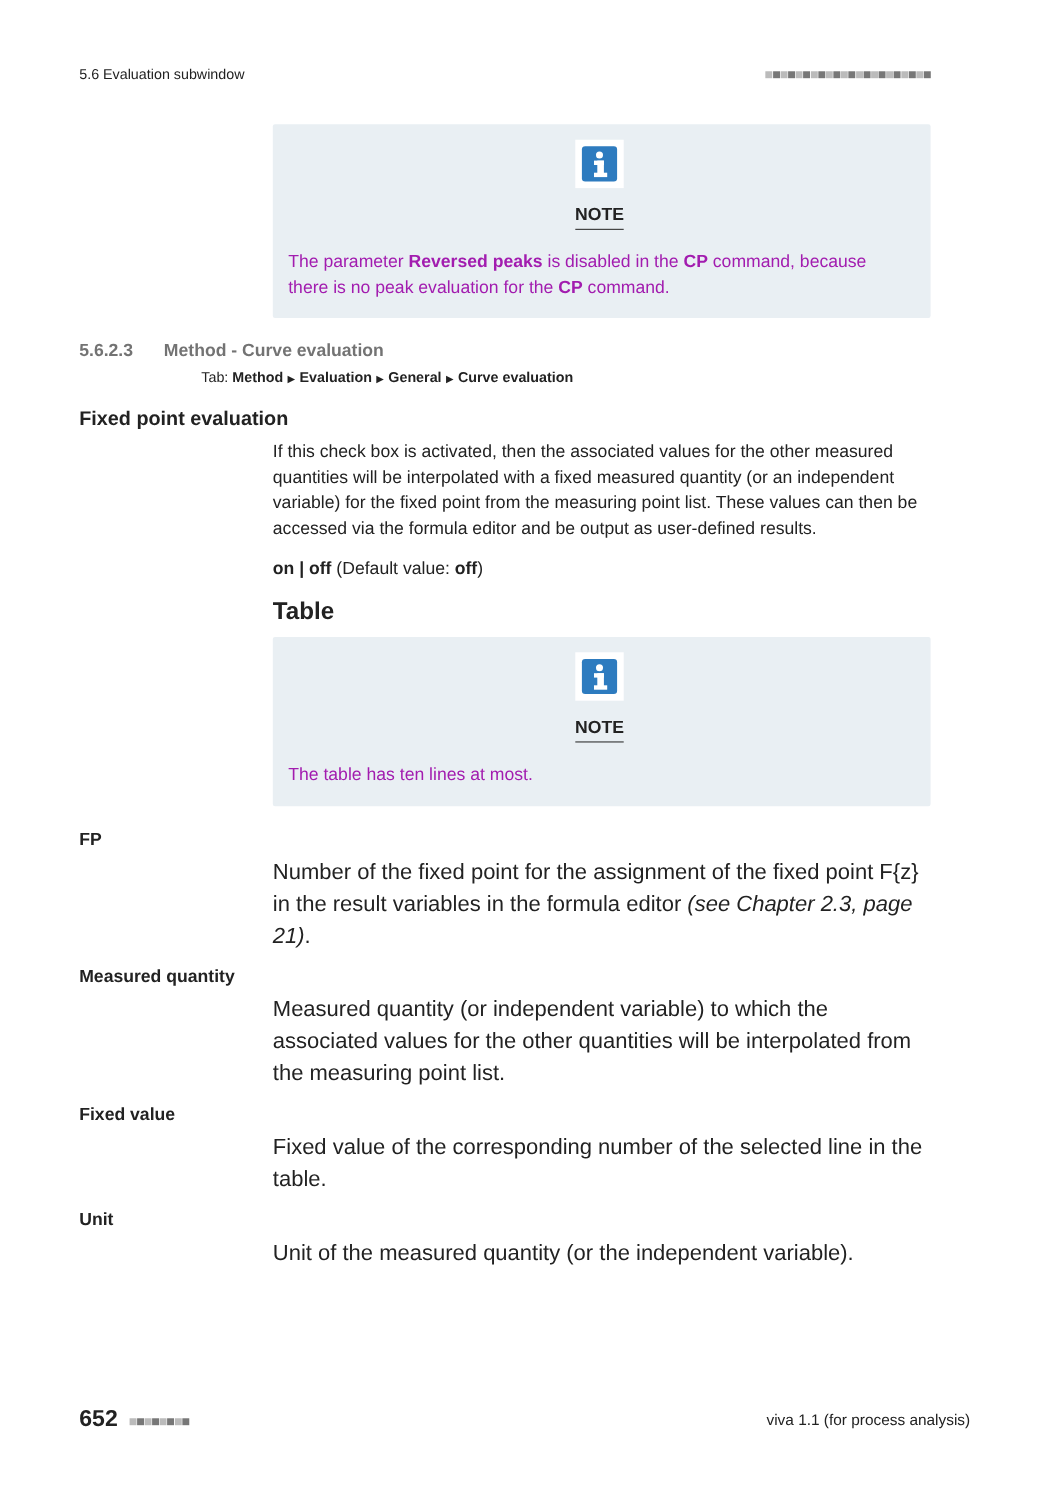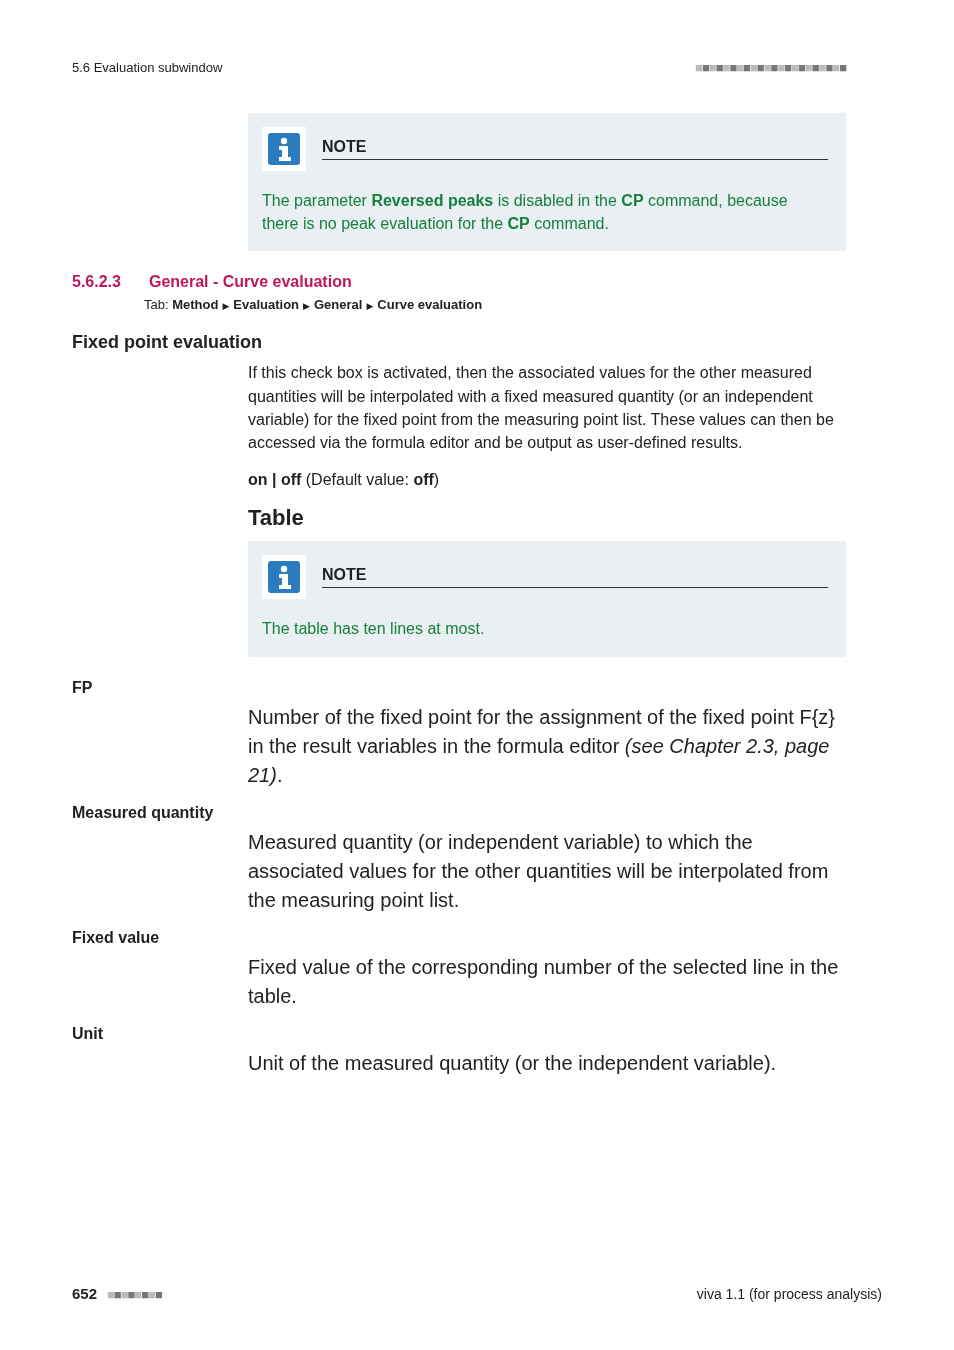--- a/index.html
+++ b/index.html
@@ -33,20 +33,21 @@
   .note-box {
     background: #e9eff3;
     border-radius: 2px;
     padding: 14px 18px 16px 14px;
     margin-bottom: 22px;
   }
   .note-head {
     display: flex;
     align-items: center;
     gap: 16px;
+    flex-direction: column;
   }
   .note-icon-wrap {
     background: #fff;
     width: 44px;
     height: 44px;
     display: flex;
     align-items: center;
     justify-content: center;
     flex-shrink: 0;
   }
@@ -57,36 +58,36 @@
     font-weight: 700;
     font-size: 16px;
     padding-bottom: 3px;
     border-bottom: 1px solid #333;
     display: block;
   }
   .note-body {
     margin-top: 18px;
     font-size: 16px;
     line-height: 1.45;
-    color: #15803d;
+    color: #a21caf;
   }
 
   .indent-block { margin-left: 176px; }
 
   .section-num-title {
     display: flex;
     gap: 28px;
     font-weight: 700;
-    color: #be185d;
+    color: #737373;
     font-size: 16px;
     margin-bottom: 6px;
   }
   .tab-path {
     font-size: 13px;
-    margin-left: 72px;
+    margin-left: 111px;
     margin-bottom: 20px;
   }
   .tab-path .crumb { font-weight: 700; }
   .tri { display: inline-block; margin: 0 4px; font-size: 9px; vertical-align: middle; }
 
   .term-heading {
     font-weight: 700;
     font-size: 18px;
     margin-top: 10px;
     margin-bottom: 8px;
@@ -124,21 +125,21 @@
     bottom: 48px;
     left: 72px;
     right: 72px;
     display: flex;
     justify-content: space-between;
     align-items: center;
     font-size: 14px;
   }
   .footer .pg {
     font-weight: 700;
-    font-size: 15px;
+    font-size: 21px;
   }
   .footer .dashes-short {
     letter-spacing: -1px;
     font-size: 13px;
     margin-left: 6px;
   }
   .footer .prod { font-size: 14px; }
 </style>
 </head>
 <body>
@@ -167,21 +168,21 @@
         </div>
       </div>
       <div class="note-body">
         <span>The parameter </span><span class="bold" style="font-weight:700">Reversed peaks</span><span> is disabled in the </span><span class="bold" style="font-weight:700">CP</span><span> command, because there is no peak evaluation for the </span><span class="bold" style="font-weight:700">CP</span><span> command.</span>
       </div>
     </div>
   </div>
 
   <div class="section-num-title">
     <span>5.6.2.3</span>
-    <span>General - Curve evaluation</span>
+    <span>Method - Curve evaluation</span>
   </div>
   <div class="tab-path">
     <span>Tab: </span><span class="crumb">Method</span><span class="tri">▶</span><span class="crumb">Evaluation</span><span class="tri">▶</span><span class="crumb">General</span><span class="tri">▶</span><span class="crumb">Curve evaluation</span>
   </div>
 
   <div class="term-heading">Fixed point evaluation</div>
   <div class="indent-block">
     <div class="para">If this check box is activated, then the associated values for the other measured quantities will be interpolated with a fixed measured quantity (or an independent variable) for the fixed point from the measuring point list. These values can then be accessed via the formula editor and be output as user-defined results.</div>
     <div class="para">
       <span class="bold">on | off</span><span> (Default value: </span><span class="bold">off</span><span>)</span>

